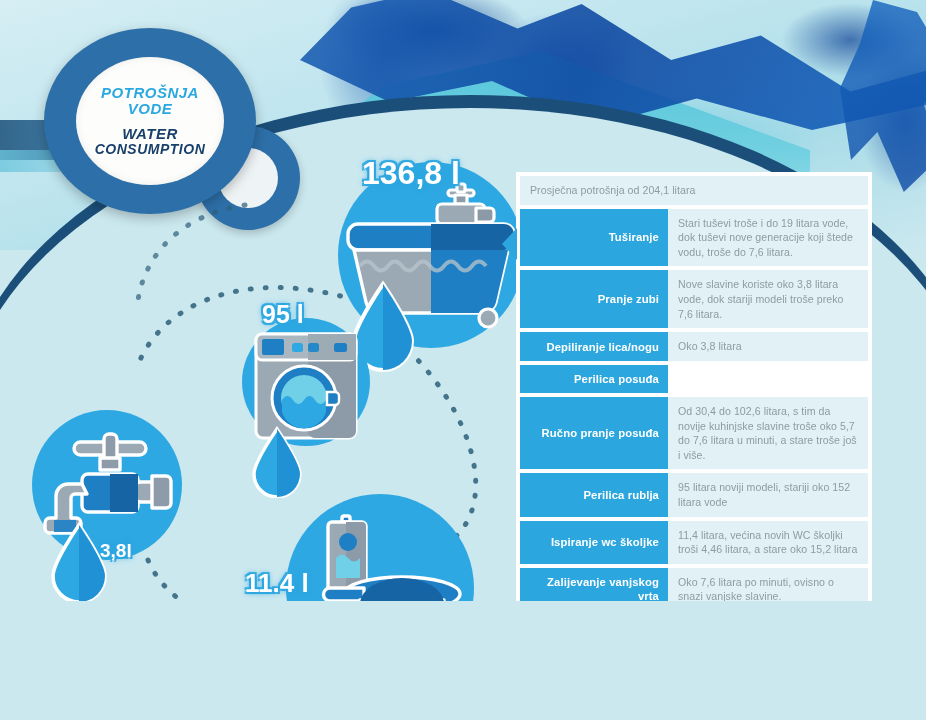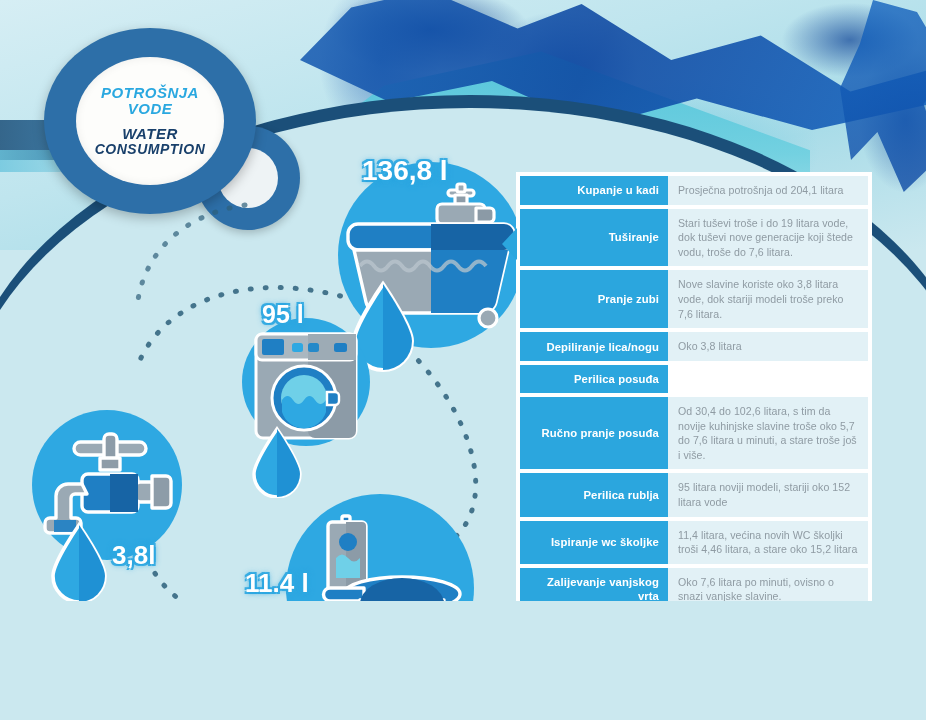--- a/index.html
+++ b/index.html
@@ -218,21 +218,21 @@
         <circle cx="36" cy="150" r="9" fill="#9aa9b4"></circle>
         <circle cx="150" cy="150" r="9" fill="#9aa9b4"></circle>
       </g>
     </svg>
 
     <svg class="drop" style="left:348px;top:278px;width:70px;height:94px;" viewBox="0 0 70 94">
       <path d="M35,6 C35,6 64,48 64,63 A29,29 0 0 1 6,63 C6,48 35,6 35,6 Z" fill="#2ea8e2" stroke="#ffffff" stroke-width="4"></path>
       <path d="M35,6 C35,6 64,48 64,63 A29,29 0 0 1 35,92 Z" fill="#1f91d4" stroke="none"></path>
     </svg>
 
-    <div class="val" style="left:362px;top:155px;font-size:28px;">136,8 l</div>
+    <div class="val" style="left:362px;top:155px;font-size:32px;">136,8 l</div>
   </div>
 
   <div class="node">
     <div class="circ" style="left:242px;top:318px;width:128px;height:128px;"></div>
 
     <svg style="position:absolute;left:246px;top:326px;width:124px;height:124px;" viewBox="0 0 124 124">
       <g stroke="#ffffff" stroke-width="3" stroke-linejoin="round">
         <rect x="10" y="8" width="100" height="104" rx="7" fill="#9aa9b4"></rect>
         <rect x="62" y="8" width="48" height="104" rx="7" fill="#8c9ba7" stroke="none"></rect>
         <rect x="10" y="8" width="100" height="26" rx="6" fill="#aab7c0"></rect>
@@ -277,21 +277,21 @@
       </g>
       <rect x="74" y="54" width="28" height="38" fill="#1764a5"></rect>
       <rect x="18" y="100" width="22" height="12" fill="#1f7fc4" opacity=".9"></rect>
     </svg>
 
     <svg class="drop" style="left:48px;top:520px;width:62px;height:84px;" viewBox="0 0 62 84">
       <path d="M31,5 C31,5 57,42 57,56 A26,26 0 0 1 5,56 C5,42 31,5 31,5 Z" fill="#2ea8e2" stroke="#ffffff" stroke-width="3.6"></path>
       <path d="M31,5 C31,5 57,42 57,56 A26,26 0 0 1 31,82 Z" fill="#1f91d4" stroke="none"></path>
     </svg>
 
-    <div class="val" style="left:112px;top:540px;font-size:26px;">3,8l</div>
+    <div class="val" style="left:100px;top:540px;font-size:19px;">3,8l</div>
   </div>
 
   <div class="node">
     <div class="circ" style="left:286px;top:494px;width:188px;height:188px;"></div>
 
     <svg style="position:absolute;left:290px;top:500px;width:184px;height:184px;" viewBox="0 0 184 184">
       <g stroke="#ffffff" stroke-width="3.4" stroke-linejoin="round">
 
         <rect x="52" y="16" width="8" height="6" rx="2" fill="#1f7fc4"></rect>
         <path d="M42,22 h30 a4,4 0 0 1 4,4 v66 h-38 v-66 a4,4 0 0 1 4,-4 z" fill="#9aa9b4"></path>
@@ -316,21 +316,20 @@
       <path d="M36,6 C36,6 66,49 66,64 A30,30 0 0 1 36,94 Z" fill="#1f91d4" stroke="none"></path>
     </svg>
 
     <div class="val" style="left:245px;top:568px;font-size:26px;">11.4 l</div>
   </div>
 
   <div class="table">
     <div class="notch"></div>
 
     <div class="row">
-      <div class="cell-label">Kupanje u kadi</div>
       <div class="cell-desc">Prosječna potrošnja od 204,1 litara</div>
     </div>
     <div class="row">
       <div class="cell-label">Tuširanje</div>
       <div class="cell-desc">Stari tuševi troše i do 19 litara vode, dok tuševi nove generacije koji štede vodu, troše do 7,6 litara.</div>
     </div>
     <div class="row">
       <div class="cell-label">Pranje zubi</div>
       <div class="cell-desc">Nove slavine koriste oko 3,8 litara vode, dok stariji modeli troše preko 7,6 litara.</div>
     </div>

